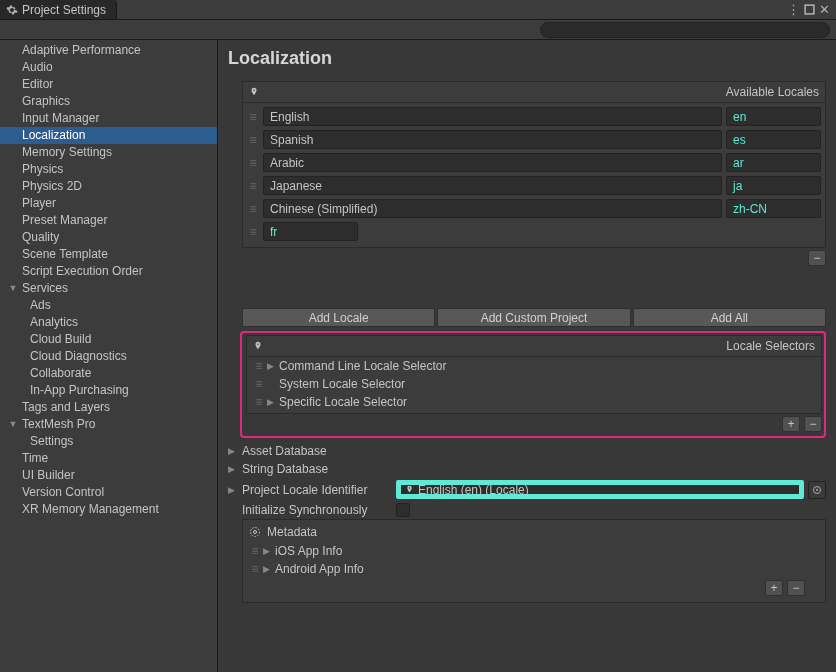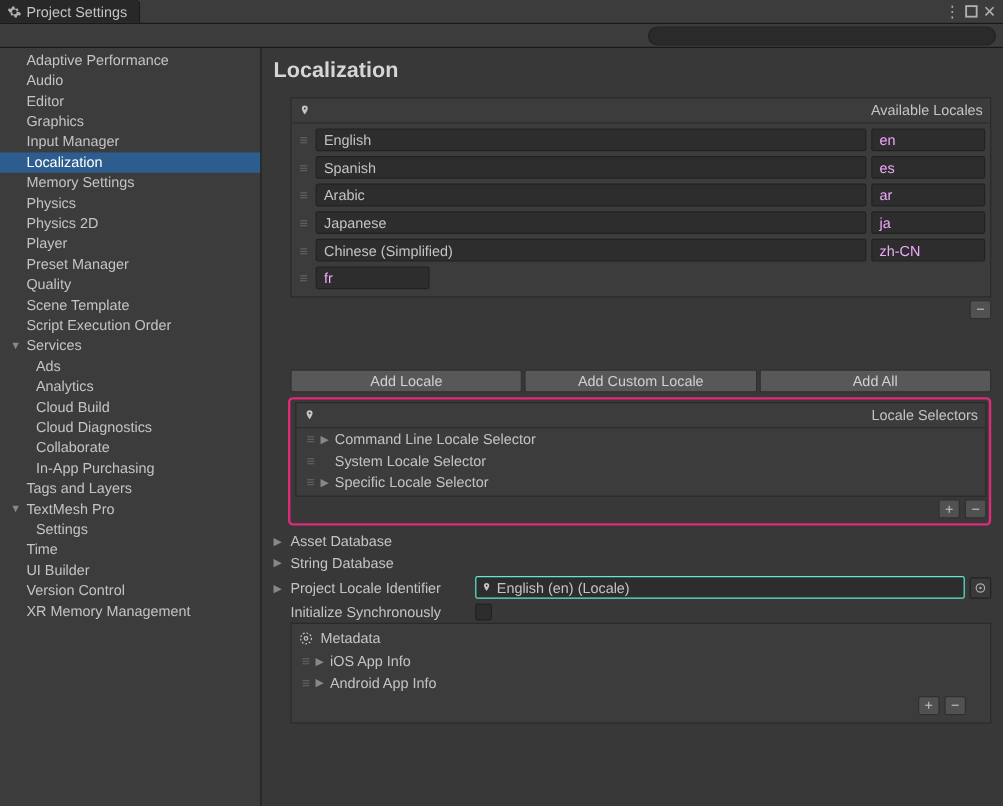--- a/index.html
+++ b/index.html
@@ -124,21 +124,21 @@
     padding: 2px 6px;
     color: #c4c4c4;
     height: 19px;
   }
   .code-field {
     width: 95px;
     background: #2d2d2d;
     border: 1px solid #222;
     border-radius: 2px;
     padding: 2px 6px;
-    color: #f0abfc;
+    color: #5eead4;
     height: 19px;
   }
   .locale-list { border: 1px solid #2a2a2a; border-top: none; padding: 2px 4px 4px 4px; background: #3c3c3c;}
   .list-footer {
     display: flex;
     justify-content: flex-end;
     padding: 2px 0;
     gap: 4px;
   }
   .mini-btn {
@@ -199,21 +199,21 @@
     align-items: center;
     padding: 2px 0;
     gap: 4px;
     margin-left: 0;
   }
   .field-row .tri { color: #888; font-size: 9px; width: 10px; cursor: pointer;}
   .field-row .label { width: 150px; }
   .value-field {
     flex: 1;
     background: #2d2d2d;
-    border: 1px solid #5eead4;
+    border: 5px solid #5eead4;
     border-radius: 2px;
     padding: 2px 4px;
     color: #c4c4c4;
     height: 19px;
     display: flex;
     align-items: center;
   }
   .value-field .pin { margin-right: 4px; }
   .obj-btn {
     width: 18px; height: 18px;
@@ -350,21 +350,21 @@
               <div class="code-field">fr</div>
             </div>
           </div>
         <div class="list-footer">
           <div class="mini-btn">−</div>
         </div>
       </div>
 
       <div class="button-row">
         <div class="btn">Add Locale</div>
-        <div class="btn">Add Custom Locale</div>
+        <div class="btn">Add Custom Project</div>
         <div class="btn">Add All</div>
       </div>
 
       <div class="highlight-box">
         <div class="section" style="margin-bottom:0;">
           <div class="section-header">
             <span class="pin">
               <svg width="10" height="12" viewBox="0 0 24 24" fill="#c4c4c4">
                   <path d="M12 2a6 6 0 00-6 6c0 4 6 12 6 12s6-8 6-12a6 6 0 00-6-6zm0 8a2 2 0 110-4 2 2 0 010 4z"></path>
                 </svg>

